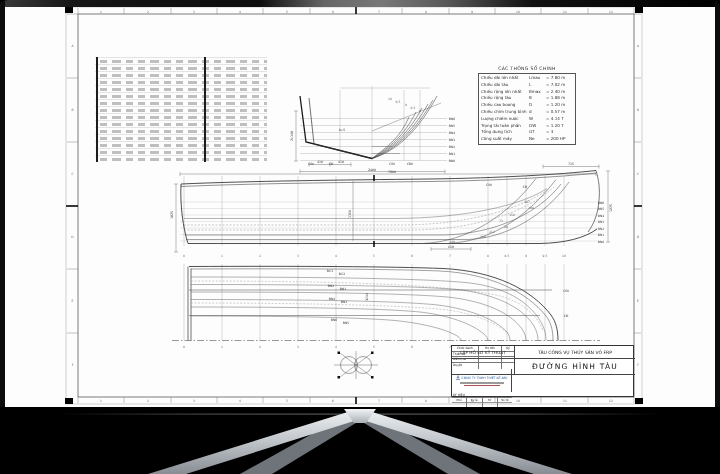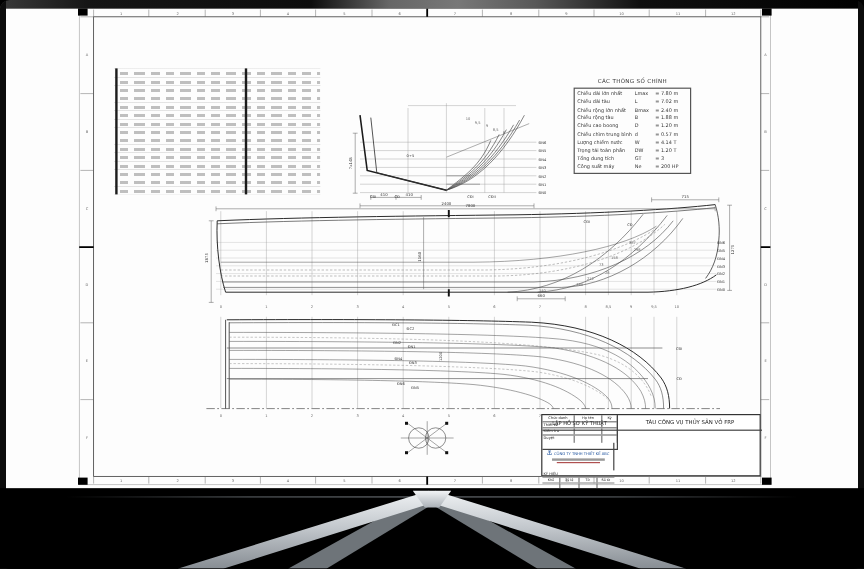--- a/index.html
+++ b/index.html
@@ -387,20 +387,21 @@
           <span class="c-sym">Ne</span>
           <span class="c-value">= 200 HP</span>
         </div>
       </div>
   </div>
 
   <div class="tblock">
     <div class="cell tb-doc">LẬP HỒ SƠ KỸ THUẬT</div>
     <div class="cell tb-proj">TÀU CÔNG VỤ THỦY SẢN VỎ FRP</div>
     <div class="cell tb-empty"></div>
+    <div class="cell tb-title">ĐƯỜNG HÌNH TÀU</div>
     <div class="tb-sign">
       <div class="sign-head">
         <span class="sh1">Chức danh</span>
         <span class="sh2">Họ tên</span>
         <span class="sh3">Ký</span>
       </div>
       <div>
           <div class="row">
             <span class="c-name">Thiết kế</span>
             <span class="c-b1"></span>

